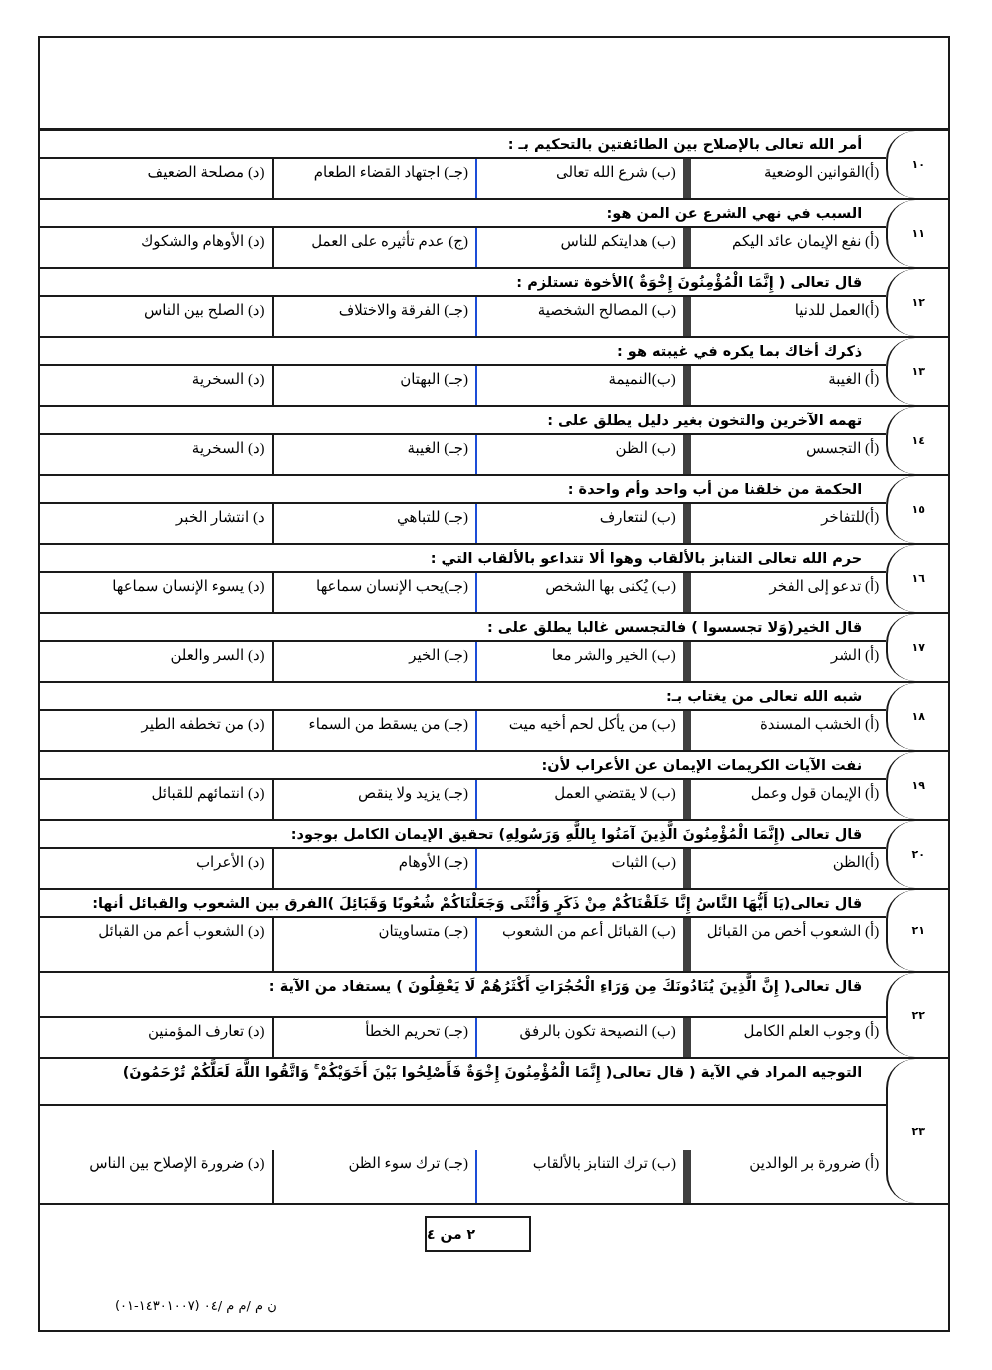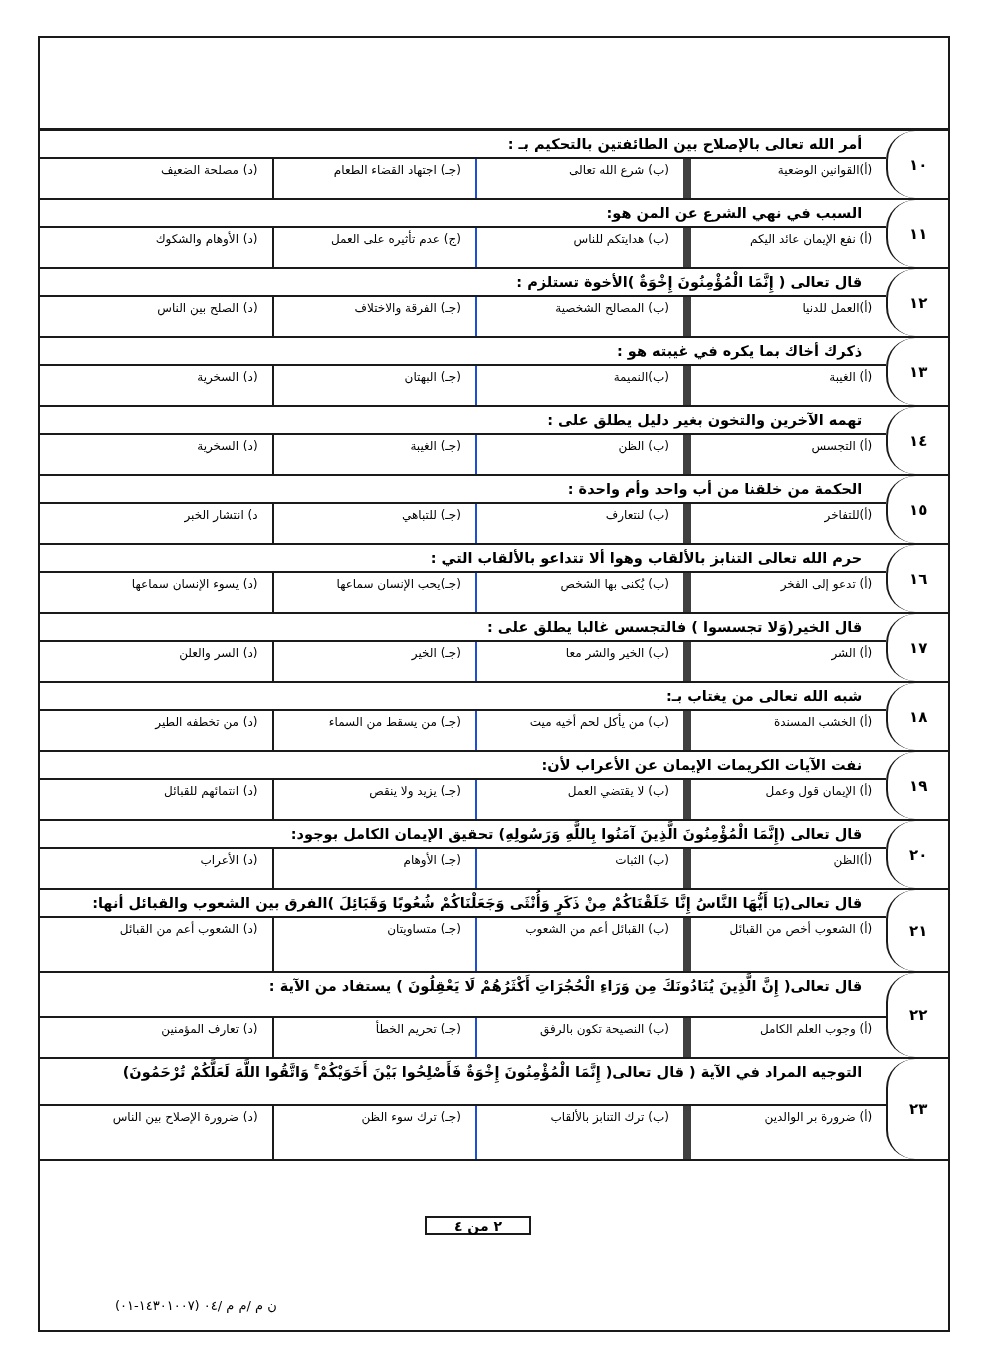--- a/index.html
+++ b/index.html
@@ -30,57 +30,58 @@
   .q-block{
     display:grid;
     direction:rtl;
     grid-template-columns:6.8% 22.4% 22.9% 22.4% 25.5%;
     border-bottom:2px solid #1a1a1a;
   }
   .q-num{
     grid-column:1;grid-row:1/3;
     border-left:2px solid #1a1a1a;
     display:flex;align-items:center;justify-content:center;
-    font-weight:bold;font-size:15px;
+    font-weight:bold;font-size:11px;
     letter-spacing:4px;
     border-radius:29px;
   }
   .q-text{
     grid-column:2/6;grid-row:1;
     border-bottom:2px solid #1a1a1a;
     min-height:27px;
     padding:3px 24px 2px;
     box-sizing:border-box;
     font-weight:bold;font-size:14.5px;
     line-height:1.45;
   }
   .q-opt{
     grid-row:2;
     min-height:39px;
-    padding:3px 14px 2px;
-    box-sizing:border-box;
-    font-size:12px;
+    padding:3px 7px 2px;
+    box-sizing:border-box;
+    font-size:15px;
     line-height:1.4;
+    font-family:Liberation Serif, serif;
   }
   .opt-a{grid-column:2;border-left:8px solid #404040;}
   .opt-b{grid-column:3;border-left:2px solid #1d4ed8;}
   .opt-c{grid-column:4;border-left:2px solid #1a1a1a;}
   .opt-d{grid-column:5;}
   
   .q-block:nth-child(12) .q-opt{min-height:53px;}
   .q-block:nth-child(13) .q-text{min-height:45px;}
   .q-block:nth-child(14) .q-text{min-height:47px;}
-  .q-block:nth-child(14) .q-opt{min-height:53px;}
+  .q-block:nth-child(14) .q-opt{min-height:53px;margin-top:44px;}
   .pagenum-box{
     position:absolute;
     left:385px;top:1178px;
-    width:106px;height:19px;
+    width:106px;height:36px;
     border:2px solid #1a1a1a;
     box-sizing:border-box;
-    display:flex;align-items:center;justify-content:center;
+    display:flex;align-items:center;justify-content:flex-end;
     font-weight:bold;font-size:14px;
     direction:rtl;
   }
   .footer-code{
     position:absolute;
     left:75px;top:1260px;
     font-size:13px;
     font-weight:normal;
     direction:rtl;
     text-align:right;

